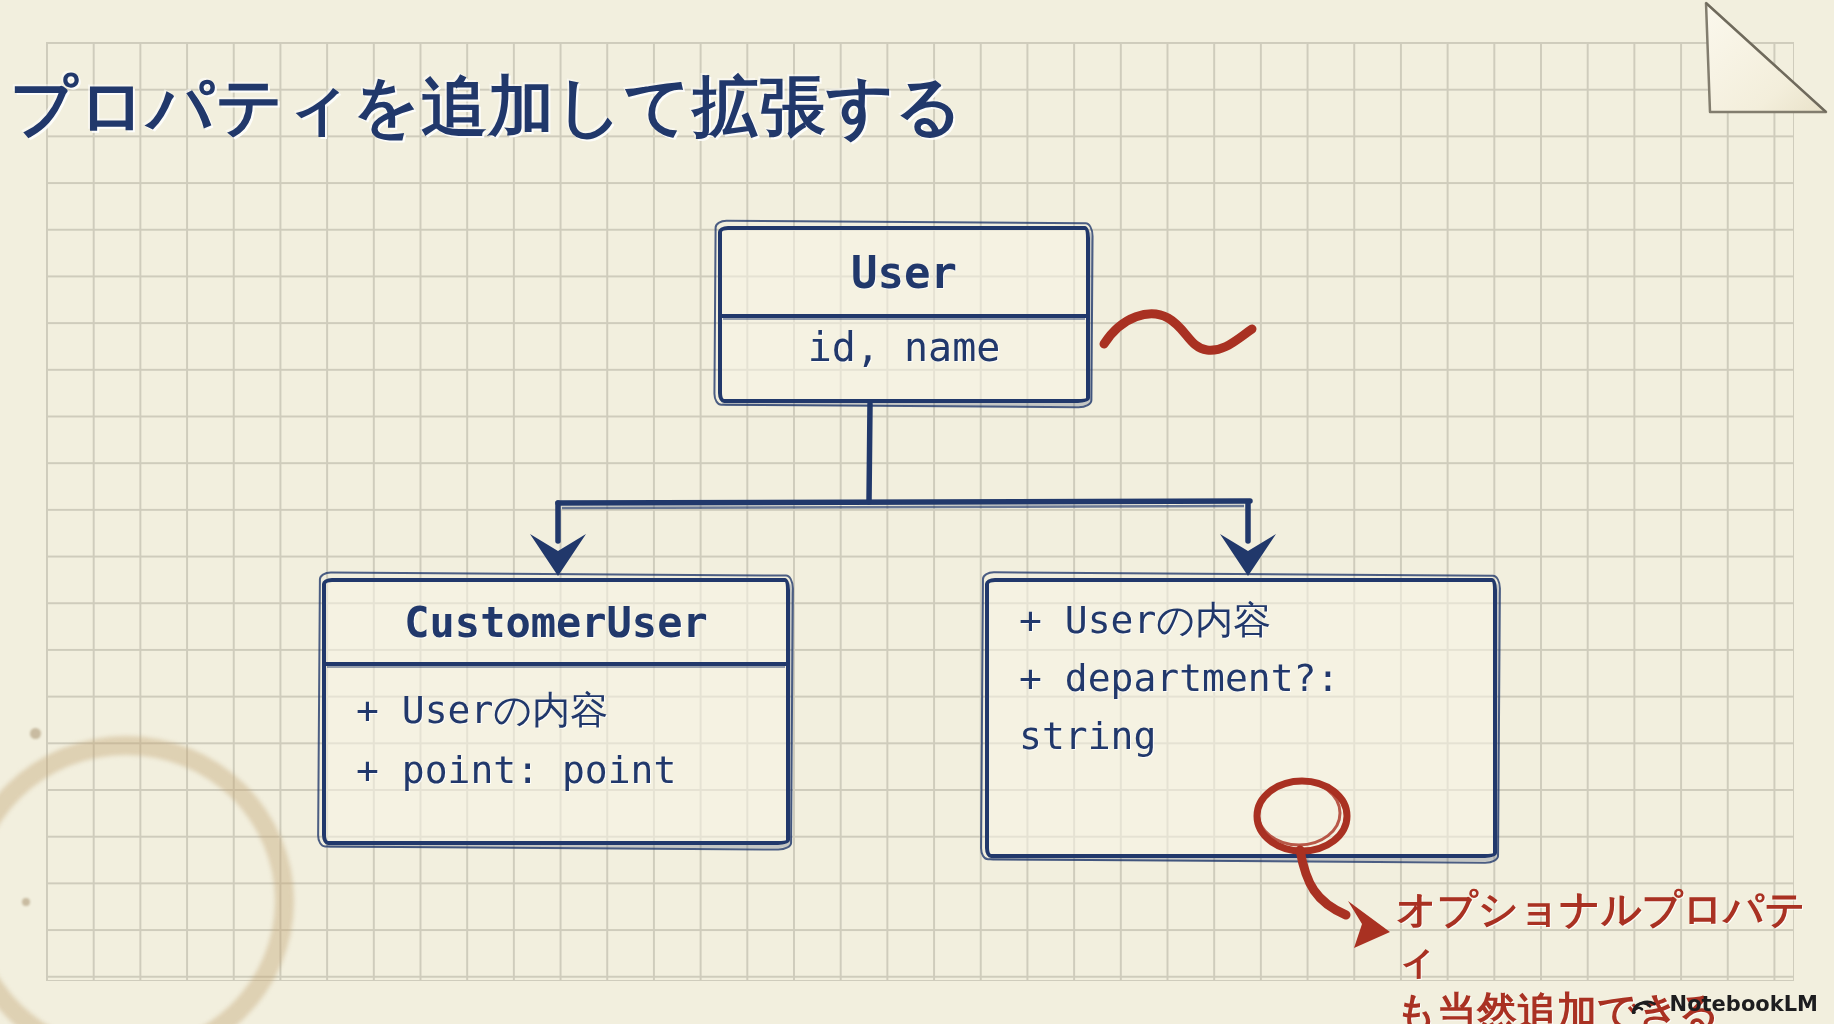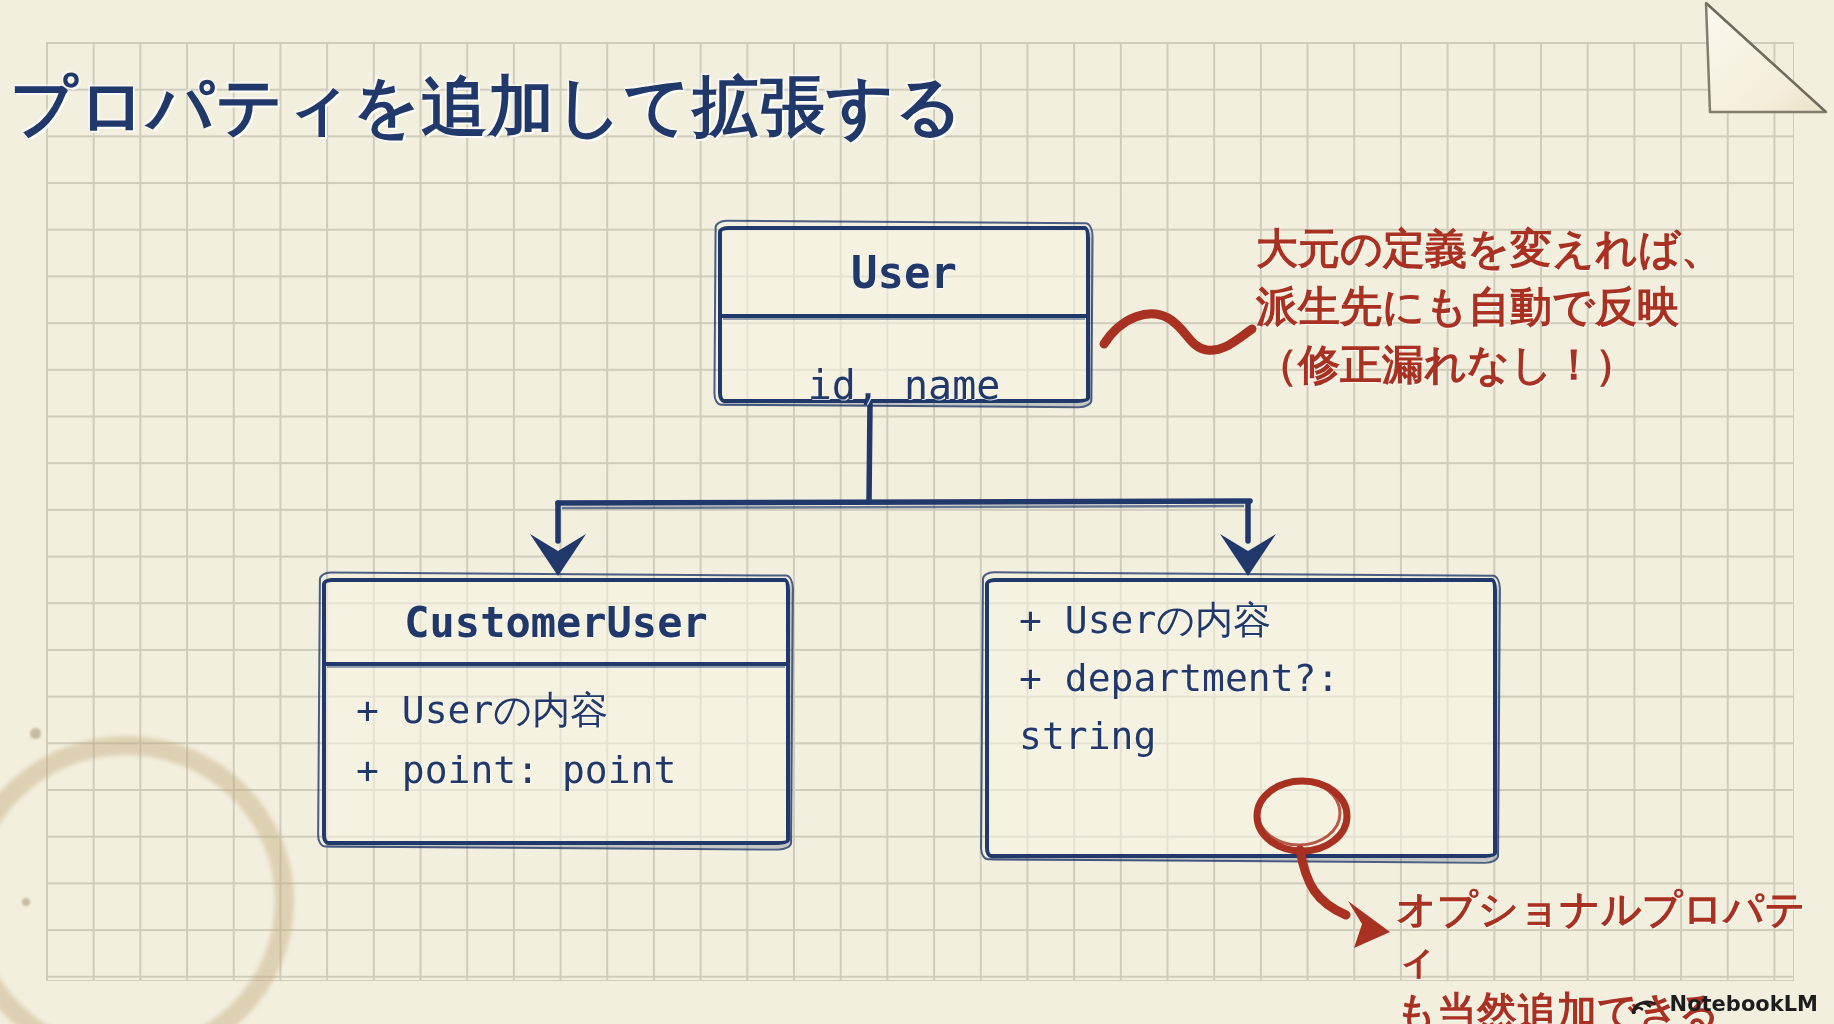--- a/index.html
+++ b/index.html
@@ -40,21 +40,21 @@
     border-bottom:4px solid var(--ink-navy,#21386b);
     box-shadow:0 3px 0 -1px rgba(33,56,107,.45);
     font-family:"DejaVu Sans Mono",monospace;font-weight:bold;font-size:42px;
     color:var(--ink-navy,#21386b);text-shadow:1px 1px 0 rgba(255,255,255,.8)}
   .class-attrs{font-family:"DejaVu Sans Mono",monospace;font-size:38px;
     color:var(--ink-navy,#21386b);padding:12px 4px 0 30px;line-height:58px;
     text-shadow:1px 1px 0 rgba(255,255,255,.8)}
 
   .box-user{left:718px;top:226px;width:372px;height:177px}
   .box-user .class-header{height:84px;font-size:44px}
-  .box-user .class-attrs{padding:11px;height:85px;display:flex;align-items:flex-end;
+  .box-user .class-attrs{padding:0;height:85px;display:flex;align-items:flex-start;
     justify-content:center;font-size:40px}
   .box-customer{left:322px;top:578px;width:468px;height:267px}
   .box-customer .class-attrs{padding-top:14px;line-height:60px}
   .box-admin{left:985px;top:578px;width:512px;height:280px}
   .box-admin .class-attrs{padding-top:9px;line-height:58px}
 
   
   .overlay{position:absolute;left:0;top:0;pointer-events:none}
   .ink{stroke:var(--ink-navy,#21386b);stroke-width:5.5;fill:none;stroke-linecap:round}
   .ink-thin{stroke:var(--ink-navy,#21386b);stroke-width:2.5;fill:none;opacity:.65}
@@ -121,25 +121,20 @@
   </div>
 
   <svg class="overlay" width="1834" height="1024" viewBox="0 0 1834 1024">
     <path class="red-stroke" stroke-width="9" d="M1104,344 C1122,316 1150,308 1168,318 C1186,328 1190,348 1207,350 C1224,352 1236,340 1252,329"></path>
     <ellipse class="red-stroke" stroke-width="7" cx="1302" cy="816" rx="45" ry="35"></ellipse>
     <ellipse class="red-stroke" stroke-width="3" cx="1299" cy="813" rx="41" ry="32" opacity=".8"></ellipse>
     <path class="red-stroke" stroke-width="9" d="M1300,850 C1306,884 1316,902 1346,915"></path>
     <polygon class="red-fill" points="1348,901 1390,932 1354,948 1362,924"></polygon>
   </svg>
 
-  <div class="note note-inheritance">
-    <div>大元の定義を変えれば、</div>
-    <div>派生先にも自動で反映</div>
-    <div>（修正漏れなし！）</div>
-  </div>
 
   <div class="note note-optional">
     <div>オプショナルプロパティ</div>
     <div>も当然追加できる</div>
   </div>
 
   <svg class="fold" width="140" height="125" viewBox="0 0 140 125">
     <defs>
       <linearGradient id="foldg" x1="0" y1="0" x2="1" y2="1">
         <stop offset="0" stop-color="#fbf8ed"></stop>

